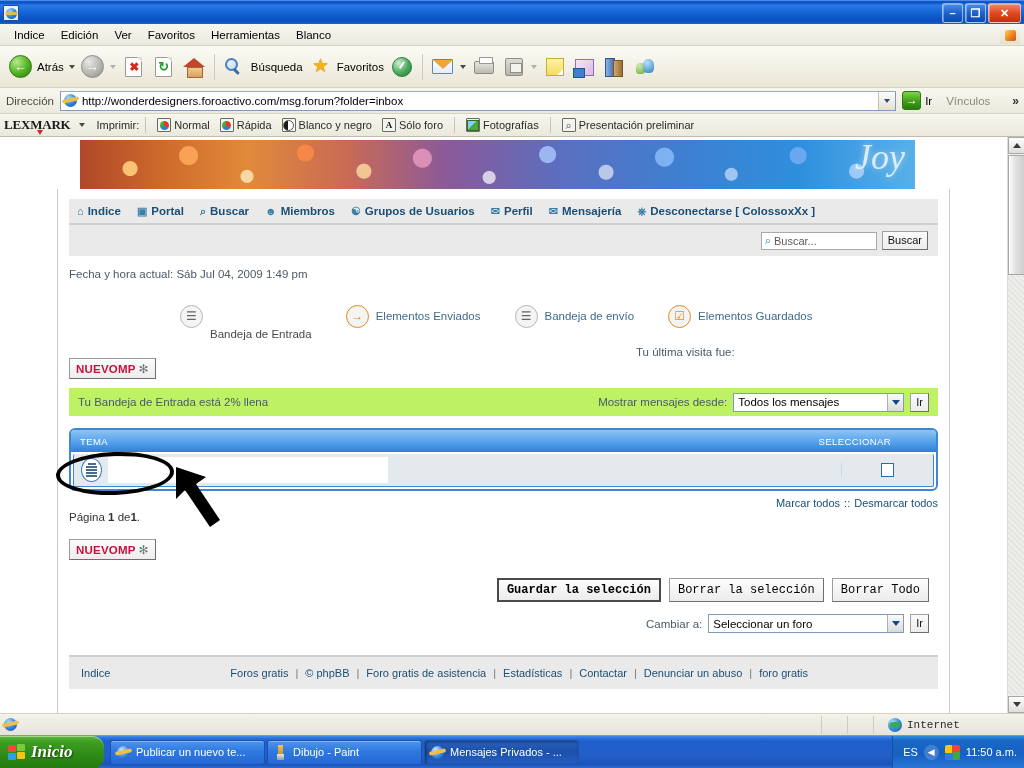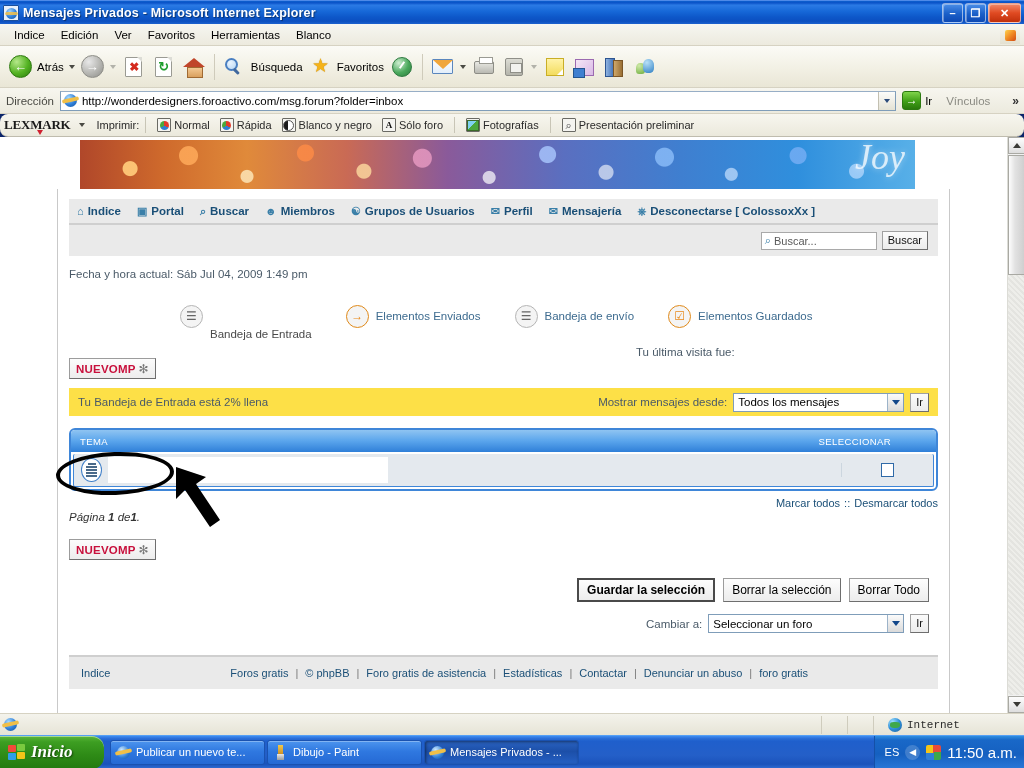--- a/index.html
+++ b/index.html
@@ -277,21 +277,21 @@
   }
   .go-text { font-size: 11.5px; margin-left: 4px; }
   .vinc { font-size: 11.5px; color: #8a8a82; margin: 0 22px 0 10px; }
   .chev { font-size: 12px; color: #333; font-weight: bold; margin-right: 5px; }
 
   
   .lexbar {
     position: absolute; top: 114px; left: 0; width: 1024px; height: 23px;
     background: linear-gradient(to bottom, #f7f6ef, #ebe9dc);
     border-bottom: 1px solid #bfbcae;
-    display: flex; align-items: center; padding-left: 4px; border-radius: 8px;
+    display: flex; align-items: center; padding-left: 4px;
   }
   .lex-logo {
     font-family: "Liberation Serif", serif; font-size: 13px; font-weight: bold;
     letter-spacing: -.2px; color: #1a1a1a; position: relative;
   }
   .lex-logo::after {
     content:""; position:absolute; left:50%; bottom:-2px;
     width:0; height:0; border-left:3px solid transparent; border-right:3px solid transparent;
     border-top:5px solid #cf2030;
   }
@@ -410,21 +410,21 @@
   .newmp {
     display: inline-flex; align-items: center; gap: 3px;
     background: linear-gradient(to bottom, #fcfcfc, #ededed);
     border: 1px solid #9c9c9c; border-right-color:#6e6e6e; border-bottom-color:#6e6e6e;
     padding: 2px 6px; height: 21px;
   }
   .newmp-txt { font-size: 11.5px; font-weight: bold; color: #c8103c; letter-spacing:.2px; }
   .newmp-star { font-size: 12px; color: #777; }
 
   .fullbar {
-    margin: 9px 11px 4px; height: 28px; background: #fde047;
+    margin: 9px 11px 4px; height: 28px; background: #bef264;
     display: flex; align-items: center; padding: 0 9px; gap: 20px;
   }
   .fulltxt { font-size: 11.5px; color: #4a5a68; }
   .showfrom { margin-left: auto; display: flex; align-items: center; gap: 6px; }
   .showfrom-lbl { font-size: 11.5px; color: #4a5a68; }
   .sel {
     height: 19px; background: #fff; border: 1px solid #7f9db9;
     display: flex; align-items: center; padding: 0 0 0 4px;
     font-size: 11.5px; color: #000;
   }
@@ -475,31 +475,31 @@
     margin-left: auto; width: 92px; display: flex; justify-content: center;
     border-left: 1px solid #ccd6df;
   }
   .chk {
     width: 13px; height: 14px; background: #fff; border: 1px solid #2f6aa8;
   }
   .markrow {
     display: flex; justify-content: flex-end; margin: 6px 11px 0;
     font-size: 11px; color: #1a4f77;
   }
-  .pagina { margin: 2px 0 0 11px; font-size: 11.5px; color: #333; font-style: italic; }
+  .pagina { margin: 2px 0 0 11px; font-size: 11.5px; color: #333; }
   .pagina b { font-weight: bold; }
 
   .btnrow {
     display: flex; justify-content: flex-end; gap: 8px; margin: 18px 20px 0;
   }
   .btn-big {
     background: linear-gradient(to bottom,#fdfdfd,#ececec);
     border: 1px solid #9c9c9c; border-right-color:#6e6e6e; border-bottom-color:#6e6e6e;
     font-size: 12px; padding: 3px 8px; color: #000;
-    font-family: Liberation Sans, sans-serif;
+    font-family: Liberation Mono, monospace;
   }
   .btn-big.focus { font-weight: bold; border: 2px solid #4a4a4a; }
   .changerow {
     display: flex; justify-content: flex-end; align-items: center; gap: 6px;
     margin: 12px 20px 0;
   }
   .changelbl { font-size: 11.5px; color: #4a5a68; }
   .footer {
     margin: 22px 11px 0; height: 34px; background: #eaeaea;
     border-top: 2px solid #cfcfcf;
@@ -650,30 +650,29 @@
   .tray-chev {
     width: 15px; height: 15px; border-radius: 50%;
     background: rgba(255,255,255,.18);
     color: #fff; font-size: 9px; display:flex;align-items:center;justify-content:center;
   }
   .tray-ico {
     width: 15px; height: 15px;
     background: conic-gradient(#e84a3a 0 25%, #3fa84a 0 50%, #2f7fd8 0 75%, #f5c518 0 100%);
     border-radius: 2px;
   }
-  .tray-clock { color: #fff; font-size: 15px; white-space: nowrap; }
+  .tray-clock { color: #fff; font-size: 11px; white-space: nowrap; }
 </style>
 </head>
 <body>
 
 <div id="app">
 
   <div class="titlebar">
     <div class="title-icon"></div>
-    <div class="title-text">Mensajes Privados - Microsoft Internet Explorer</div>
     <div class="title-buttons">
       <div class="tb-btn">
           <span class="tb-glyph">–</span>
         </div>
       <div class="tb-btn">
           <span class="tb-glyph">❐</span>
         </div>
       <div class="tb-btn close">
           <span class="tb-glyph">✕</span>
         </div>

